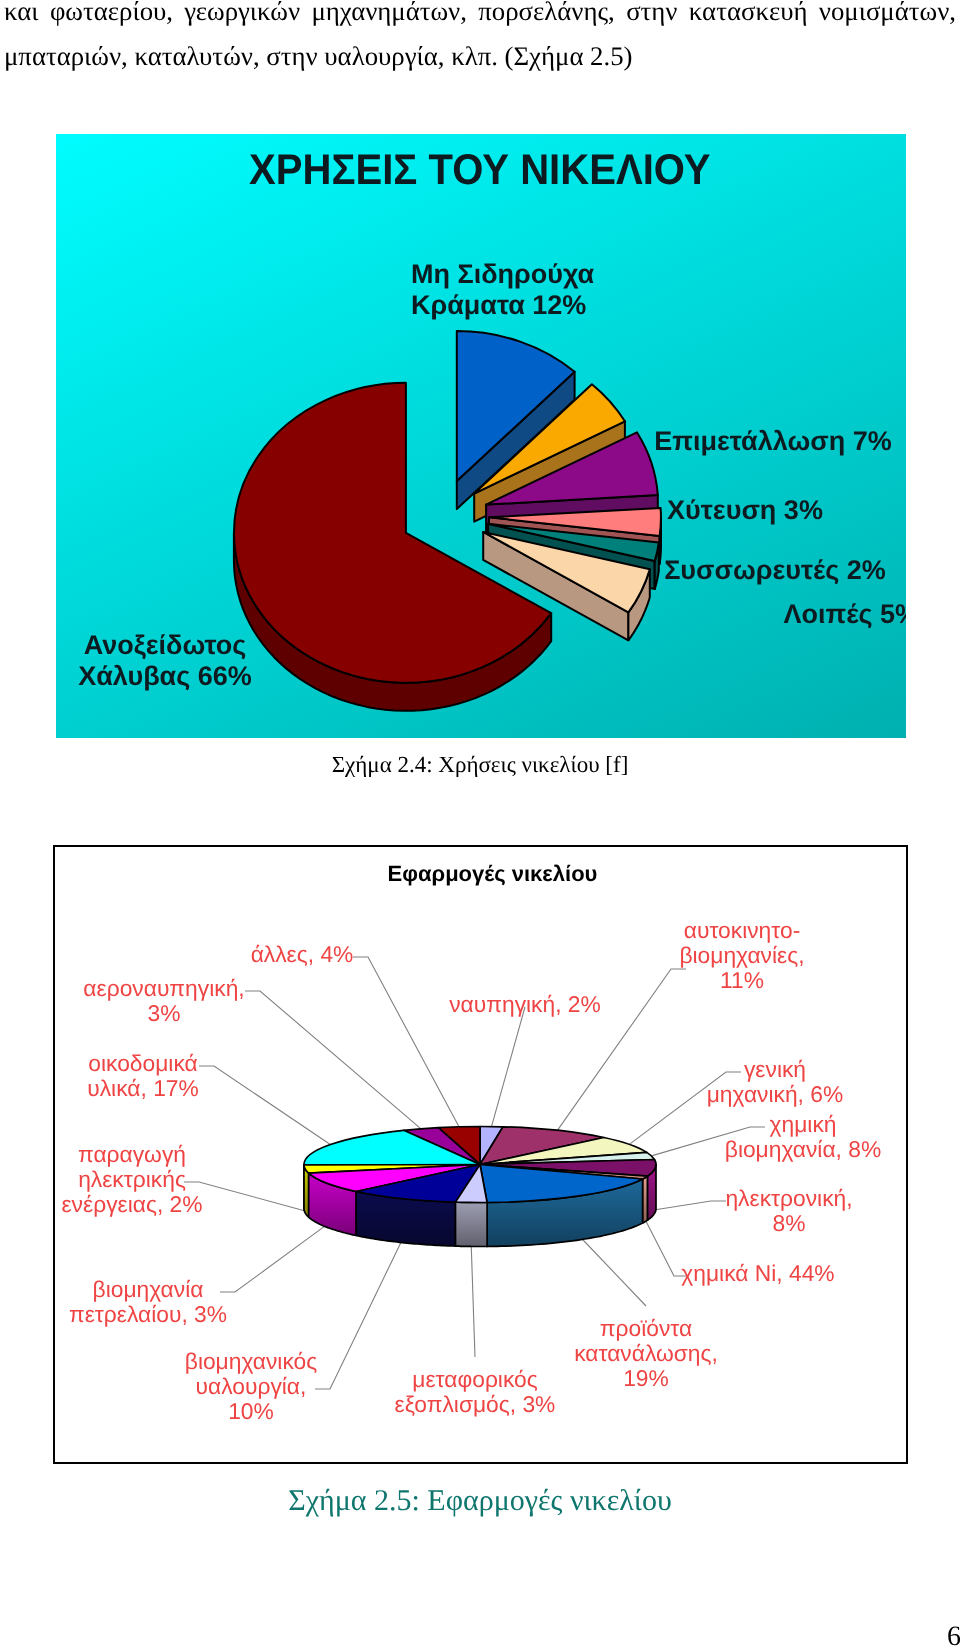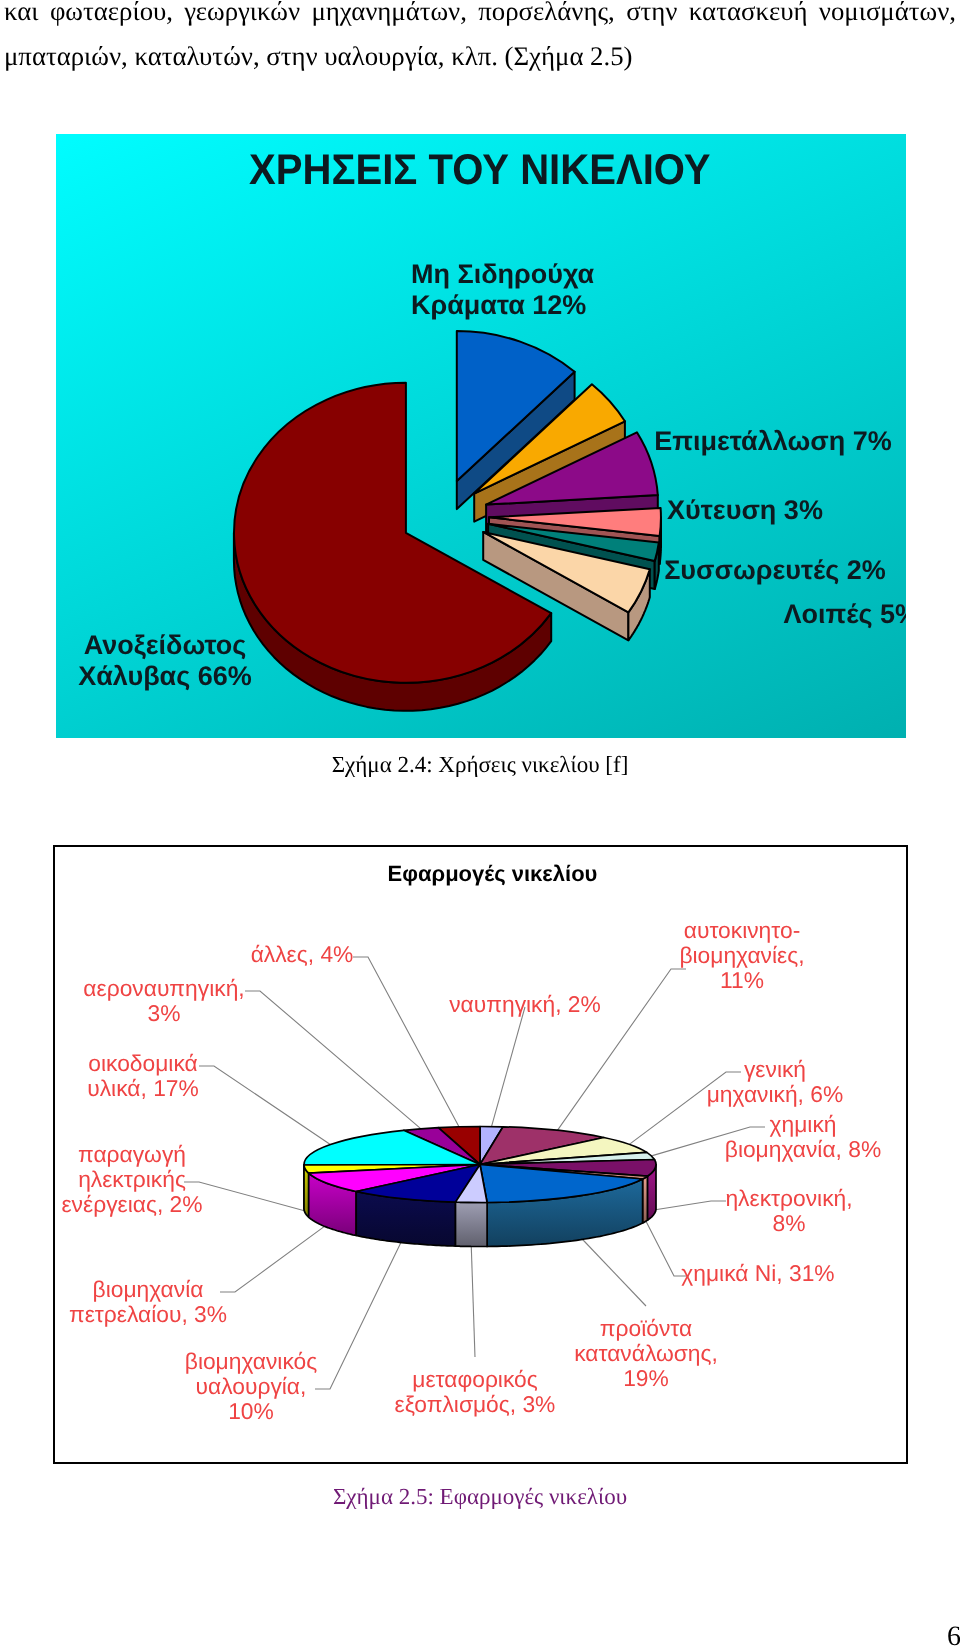--- a/index.html
+++ b/index.html
@@ -24,21 +24,21 @@
 
   
   #fig2{position:absolute;left:53px;top:845px;width:855px;height:619px;box-sizing:border-box;
         border:2px solid #000;background:#fff;overflow:hidden;}
   #fig2 svg{position:absolute;left:0;top:0;}
   #fig2 .t2{position:absolute;font-family:"Liberation Sans",sans-serif;font-weight:bold;
             font-size:22px;color:#000;white-space:nowrap;margin-left:12px;}
   .dl{position:absolute;font-family:"Liberation Sans",sans-serif;font-size:22.8px;color:#ef4444;
       line-height:26px;white-space:nowrap;text-align:center;}
 
-  #cap2{position:absolute;left:0;top:1484px;width:960px;text-align:center;font-size:23px;color:#701a75;}
+  #cap2{position:absolute;left:0;top:1484px;width:960px;text-align:center;font-size:30px;color:#0f766e;}
   #pageno{position:absolute;left:947px;top:1621px;font-size:28px;color:#000;}
 </style>
 </head>
 <body>
 
 <div class="page">
 
   <div id="intro">και φωταερίου, γεωργικών μηχανημάτων, πορσελάνης, στην κατασκευή νομισμάτων, μπαταριών, καταλυτών, στην υαλουργία, κλπ. (Σχήμα 2.5)</div>
 
   <div id="fig1">
@@ -229,21 +229,21 @@
   <div class="dl" style="left:220px;top:520.0px;width:400px;line-height:24.8px;">
         <div>μεταφορικός</div>
         <div>εξοπλισμός, 3%</div>
       </div>
   <div class="dl" style="left:391px;top:469.0px;width:400px;line-height:24.8px;text-align:center;">
         <div>προϊόντα</div>
         <div>κατανάλωσης,</div>
         <div>19%</div>
       </div>
   <div class="dl" style="left:503px;top:414.0px;width:400px;line-height:24.8px;">
-        <div>χημικά Νi, 31%</div>
+        <div>χημικά Νi, 44%</div>
       </div>
   <div class="dl" style="left:534px;top:339.0px;width:400px;line-height:24.8px;">
         <div>ηλεκτρονική,</div>
         <div>8%</div>
       </div>
   <div class="dl" style="left:548px;top:265.0px;width:400px;line-height:24.8px;">
         <div>χημική</div>
         <div>βιομηχανία, 8%</div>
       </div>
   <div class="dl" style="left:520px;top:210.0px;width:400px;line-height:24.8px;">

